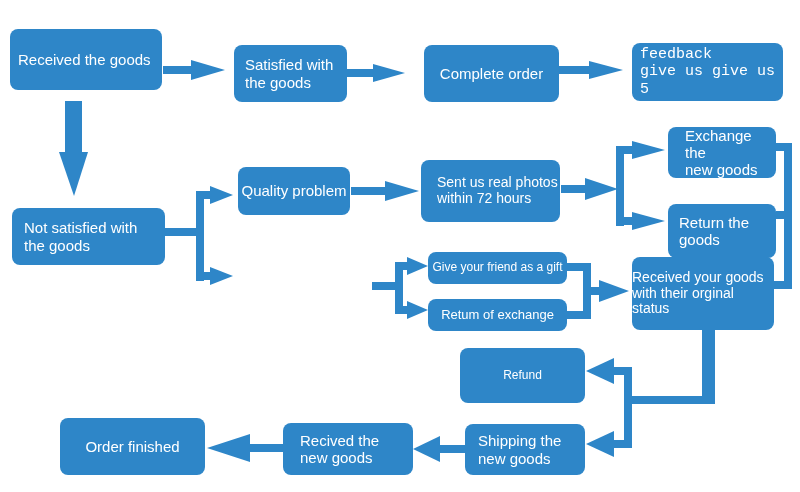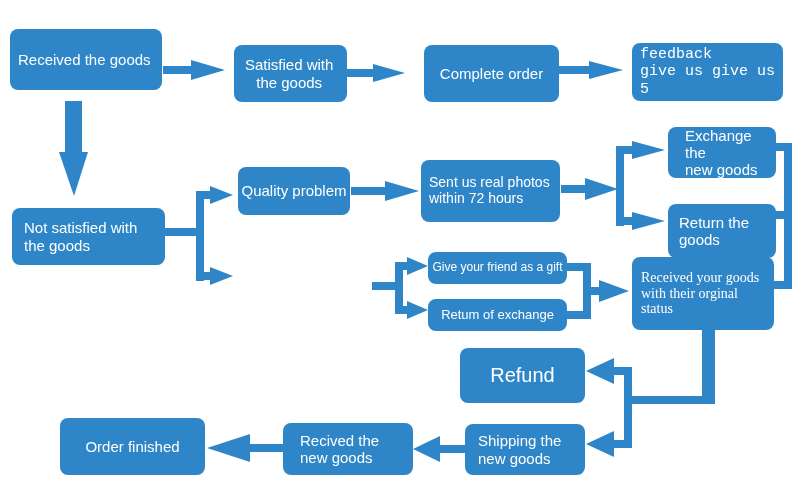--- a/index.html
+++ b/index.html
@@ -6,33 +6,33 @@
   #stage{position:relative;width:800px;height:492px;background:#ffffff;overflow:hidden;
          font-family:"Liberation Sans",sans-serif;}
   #connectors{position:absolute;left:0;top:0;width:800px;height:492px;}
   #connectors rect,#connectors polygon{fill:#2e86c8;}
   .nd{position:absolute;box-sizing:border-box;background:#2e86c8;border-radius:8px;color:#ffffff;
       display:flex;align-items:center;font-size:15px;line-height:1.14;white-space:pre-line;}
   .ac{justify-content:center;text-align:center;}
   .nw{white-space:pre;}
   
   #n-received   {left:10px;  top:29px;  width:152px;height:61px;padding-left:8px;}
-  #n-satisfied  {left:234px; top:45px;  width:113px;height:57px;padding-left:11px;text-align:center;}
+  #n-satisfied  {left:234px; top:45px;  width:113px;height:57px;padding-left:11px;}
   #n-complete   {left:424px; top:45px;  width:135px;height:57px;}
   #n-positive   {left:632px; top:43px;  width:151px;height:58px;padding-left:8px;font-family:Liberation Mono, monospace;}
   #n-notsat     {left:12px;  top:208px; width:153px;height:57px;padding-left:12px;}
   #n-quality    {left:238px; top:167px; width:112px;height:48px;}
-  #n-sent       {left:421px; top:160px; width:139px;height:62px;padding-left:8px;font-size:14px;}
+  #n-sent       {left:421px; top:160px; width:139px;height:62px;padding-left:16px;font-size:14px;}
   #n-exchange   {left:668px; top:127px; width:108px;height:51px;padding-left:17px;}
   #n-return     {left:668px; top:204px; width:108px;height:54px;padding-left:11px;}
   #n-notquality {left:240px; top:259px; width:132px;height:53px;}
   #n-gift       {left:428px; top:252px; width:139px;height:32px;font-size:12px;}
   #n-retum      {left:428px; top:299px; width:139px;height:32px;font-size:13px;}
-  #n-recvyour   {left:632px; top:257px; width:142px;height:73px;padding-left:9px;font-size:14px;font-family:Liberation Serif, serif;}
-  #n-refund     {left:460px; top:348px; width:125px;height:55px;font-size:20px;}
+  #n-recvyour   {left:632px; top:257px; width:142px;height:73px;font-size:14px;}
+  #n-refund     {left:460px; top:348px; width:125px;height:55px;font-size:12px;}
   #n-shipping   {left:465px; top:424px; width:120px;height:51px;padding-left:13px;}
   #n-recived    {left:283px; top:423px; width:130px;height:52px;padding-left:17px;}
   #n-orderfin   {left:60px;  top:418px; width:145px;height:57px;}
 </style>
 </head>
 <body>
 
 <div id="stage">
 
   <svg id="connectors" viewBox="0 0 800 492" xmlns="http://www.w3.org/2000/svg">

